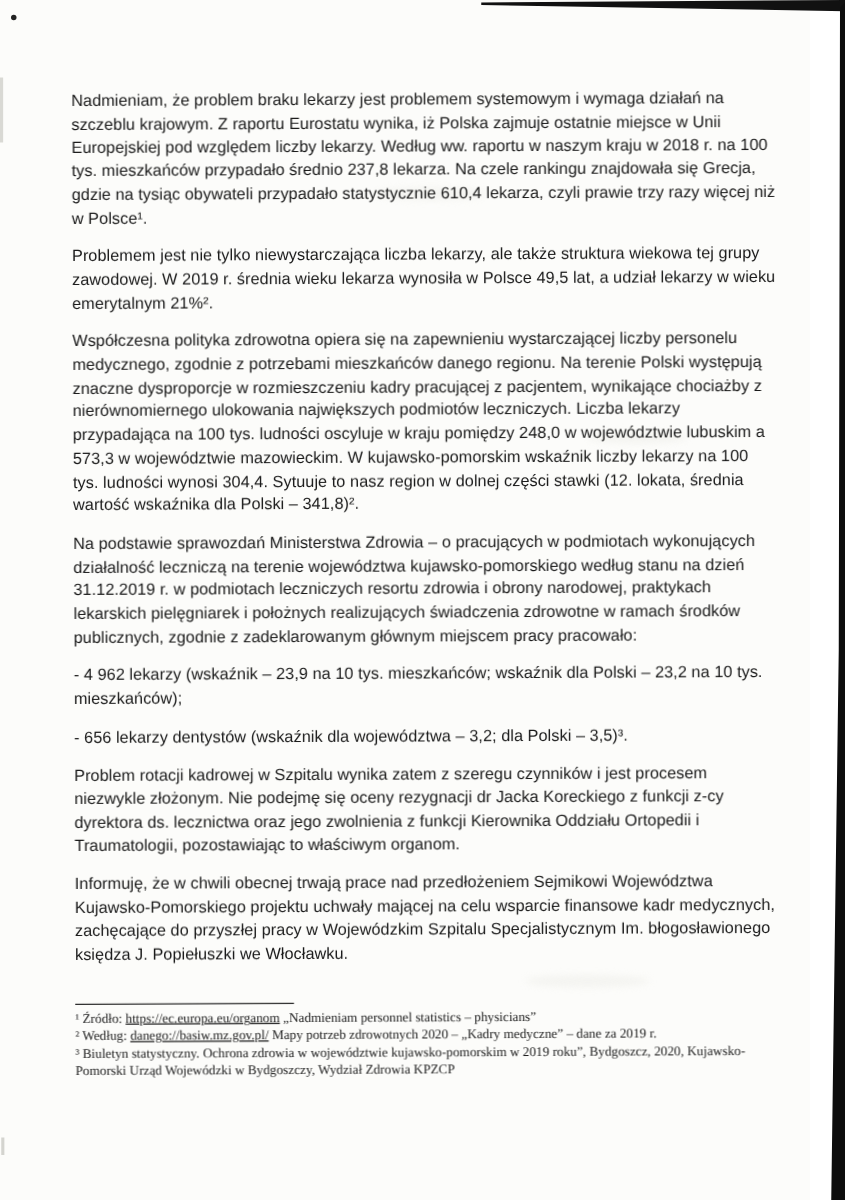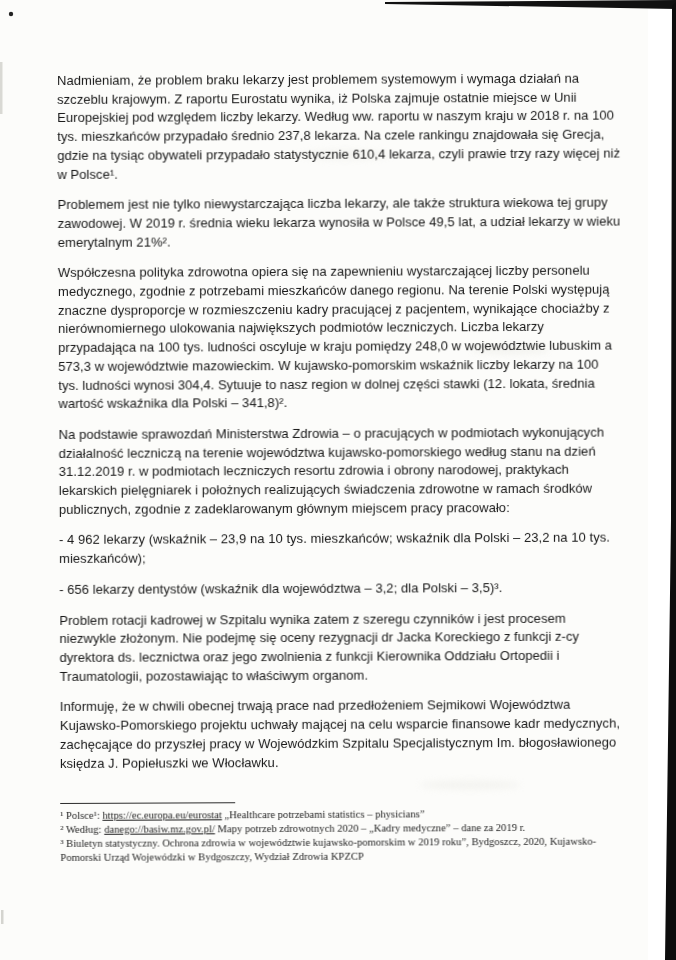--- a/index.html
+++ b/index.html
@@ -79,21 +79,21 @@
         <p class="para">Problemem jest nie tylko niewystarczająca liczba lekarzy, ale także struktura wiekowa tej grupy zawodowej. W 2019 r. średnia wieku lekarza wynosiła w Polsce 49,5 lat, a udział lekarzy w wieku emerytalnym 21%².</p>
         <p class="para">Współczesna polityka zdrowotna opiera się na zapewnieniu wystarczającej liczby personelu medycznego, zgodnie z potrzebami mieszkańców danego regionu. Na terenie Polski występują znaczne dysproporcje w rozmieszczeniu kadry pracującej z pacjentem, wynikające chociażby z nierównomiernego ulokowania największych podmiotów leczniczych. Liczba lekarzy przypadająca na 100 tys. ludności oscyluje w kraju pomiędzy 248,0 w województwie lubuskim a 573,3 w województwie mazowieckim. W kujawsko-pomorskim wskaźnik liczby lekarzy na 100 tys. ludności wynosi 304,4. Sytuuje to nasz region w dolnej części stawki (12. lokata, średnia wartość wskaźnika dla Polski – 341,8)².</p>
         <p class="para">Na podstawie sprawozdań Ministerstwa Zdrowia – o pracujących w podmiotach wykonujących działalność leczniczą na terenie województwa kujawsko-pomorskiego według stanu na dzień 31.12.2019 r. w podmiotach leczniczych resortu zdrowia i obrony narodowej, praktykach lekarskich pielęgniarek i położnych realizujących świadczenia zdrowotne w ramach środków publicznych, zgodnie z zadeklarowanym głównym miejscem pracy pracowało:</p>
         <p class="para">- 4 962 lekarzy (wskaźnik – 23,9 na 10 tys. mieszkańców; wskaźnik dla Polski – 23,2 na 10 tys. mieszkańców);</p>
         <p class="para">- 656 lekarzy dentystów (wskaźnik dla województwa – 3,2; dla Polski – 3,5)³.</p>
         <p class="para">Problem rotacji kadrowej w Szpitalu wynika zatem z szeregu czynników i jest procesem niezwykle złożonym. Nie podejmę się oceny rezygnacji dr Jacka Koreckiego z funkcji z-cy dyrektora ds. lecznictwa oraz jego zwolnienia z funkcji Kierownika Oddziału Ortopedii i Traumatologii, pozostawiając to właściwym organom.</p>
         <p class="para">Informuję, że w chwili obecnej trwają prace nad przedłożeniem Sejmikowi Województwa Kujawsko-Pomorskiego projektu uchwały mającej na celu wsparcie finansowe kadr medycznych, zachęcające do przyszłej pracy w Wojewódzkim Szpitalu Specjalistycznym Im. błogosławionego księdza J. Popiełuszki we Włocławku.</p>
       </div>
     <div class="fn-rule"></div>
     <div id="footnotes" class="footnotes">
-        <div class="fn"><span>¹ Polsce¹: </span><span class="u">https://ec.europa.eu/eurostat</span><span> „Healthcare potrzebami statistics – physicians”</span></div>
+        <div class="fn"><span>¹ Źródło: </span><span class="u">https://ec.europa.eu/organom</span><span> „Nadmieniam personnel statistics – physicians”</span></div>
         <div class="fn"><span>² Według: </span><span class="u">danego://basiw.mz.gov.pl/</span><span> Mapy potrzeb zdrowotnych 2020 – „Kadry medyczne” – dane za 2019 r.</span></div>
         <div class="fn"><span>³ Biuletyn statystyczny. Ochrona zdrowia w województwie kujawsko-pomorskim w 2019 roku”, Bydgoszcz, 2020, Kujawsko-Pomorski Urząd Wojewódzki w Bydgoszczy, Wydział Zdrowia KPZCP</span></div>
       </div>
   </div>
 
   <svg class="artifacts" viewBox="0 0 676 960">
 
     <polygon points="385,2 676,0 676,9 385,4" fill="#111111"></polygon>
 
     <polygon points="672,6 676,2 676,960 665,960 671,520" fill="#0d0d0d"></polygon>

